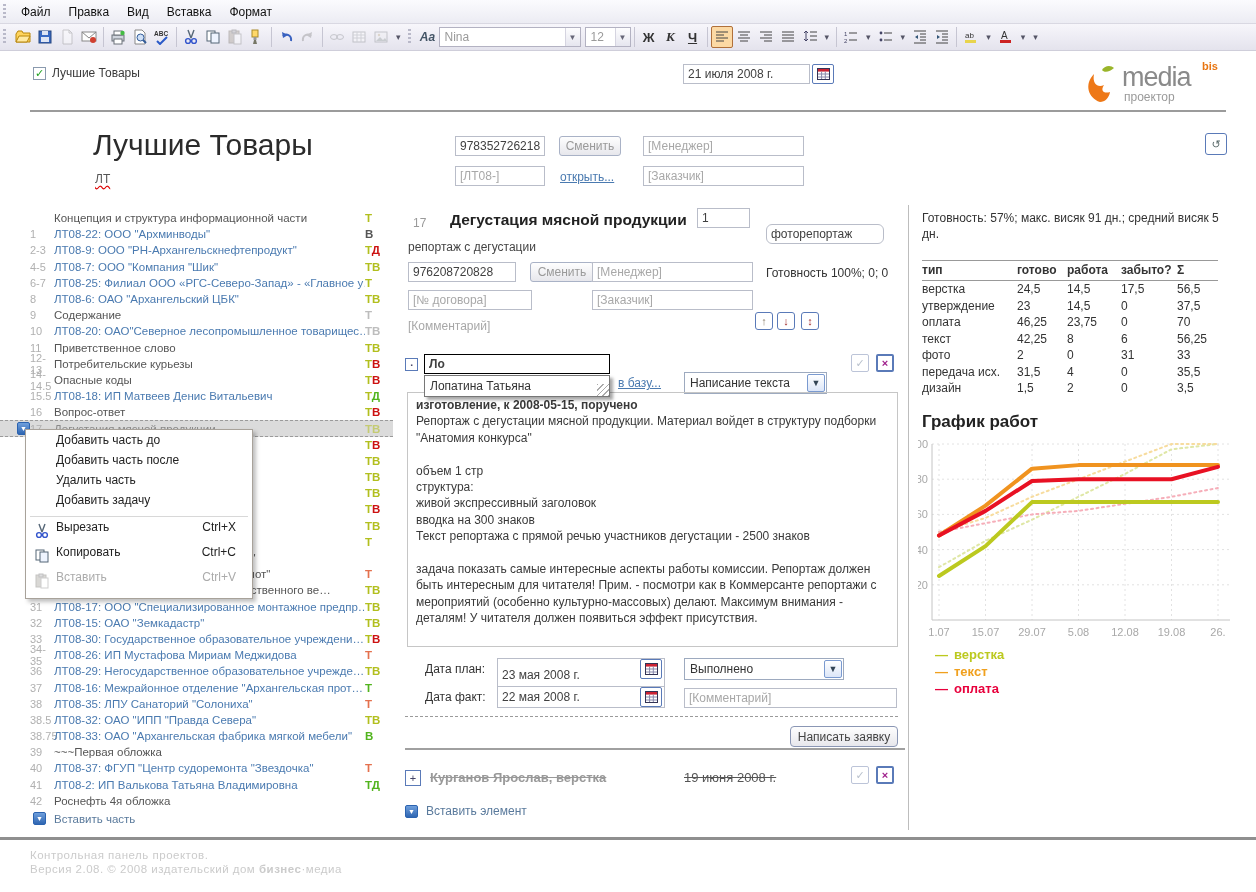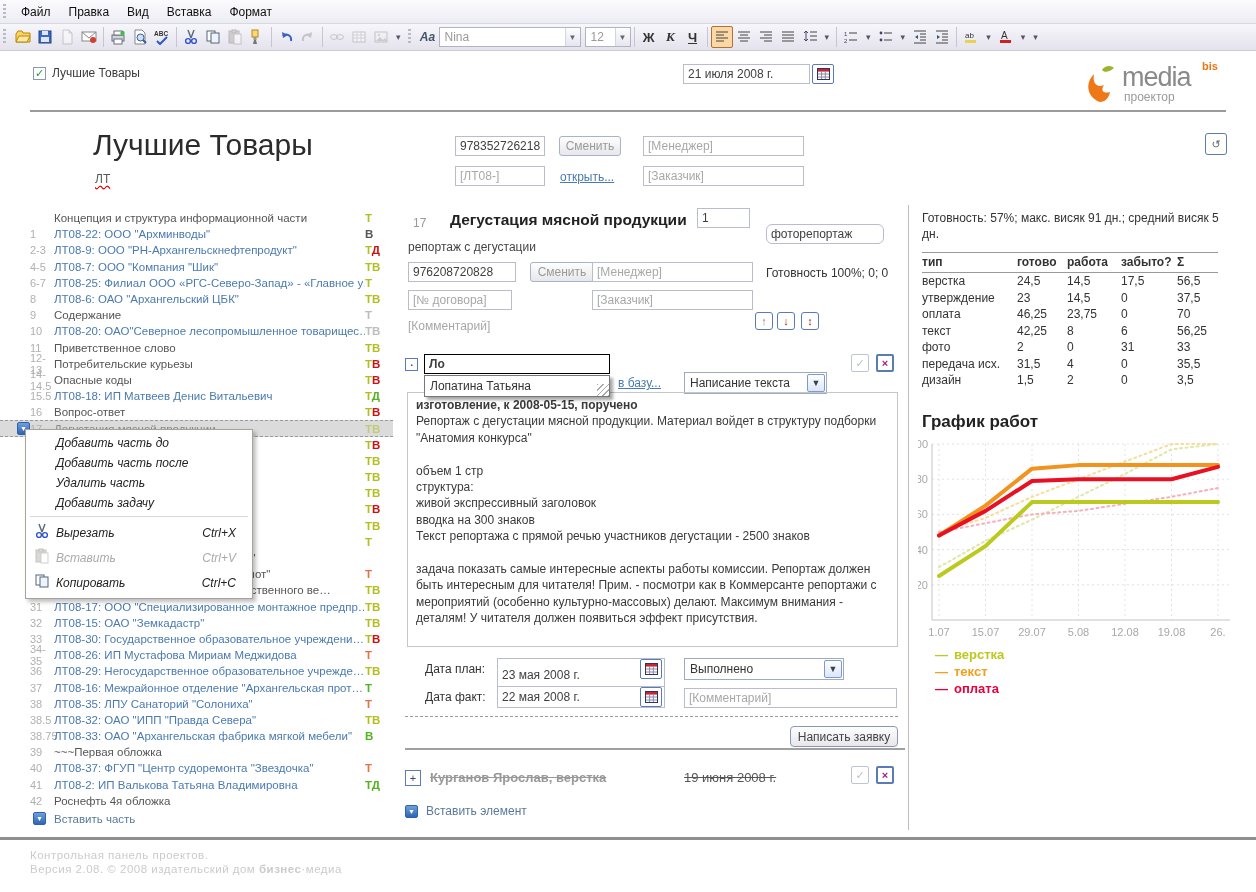--- a/index.html
+++ b/index.html
@@ -65,21 +65,21 @@
   .dd-btn { width:13px; height:13px; border:1px solid #2b63b0; border-radius:2px;
             background:linear-gradient(#6f9fdc,#2f66b2); color:#fff; font-size:7px;
             display:grid; place-items:center; line-height:1; }
   .srow .dd-btn { position:absolute; left:17px; top:1px; }
   .insert-row { display:flex; align-items:center; gap:8px; padding-left:33px; height:18px; margin-top:1px; }
   .insert-row span.txt { color:#5a7a9c; font-size:11.5px; }
 
   
   .ctx { position:absolute; left:25px; top:429px; width:228px; background:#fff;
          border:1px solid #a8a29a; box-shadow:3px 3px 4px rgba(0,0,0,.25); padding:3px 2px; z-index:50; }
-  .ctx .mi { position:relative; height:20px; display:flex; align-items:center; padding-left:28px; font-size:12px; color:#222;font-style:italic; }
+  .ctx .mi { position:relative; height:20px; display:flex; padding-left:28px; font-size:12px; color:#222; }
   .ctx .mi.tall { height:25px; }
   .ctx .mi .sc { position:absolute; right:14px; color:#222; }
   .ctx .mi.dis, .ctx .mi.dis .sc { color:#ababab; }
   .ctx .mi .mic { position:absolute; left:6px; top:3px; width:16px; height:16px; }
   .ctx .sep { height:1px; background:#d8d8d8; margin:3px 2px; }
 
   
   .num17 { position:absolute; left:413px; top:216px; color:#9a9a9a; }
   .task-title { position:absolute; left:450px; top:211px; font-size:15.5px; font-weight:bold; color:#222; }
   .plain { position:absolute; color:#444; }
@@ -109,21 +109,21 @@
   .hline2 { position:absolute; left:405px; top:748px; width:500px; height:2px; background:#a0a0a0; }
   .done-title { position:absolute; left:430px; top:770px; font-size:13px; font-weight:bold; color:#999;
                 text-decoration:line-through; }
   .done-date { position:absolute; left:684px; top:770px; font-size:13px; color:#555; text-decoration:line-through; }
 
   
   .vline { position:absolute; left:908px; top:205px; width:1px; height:625px; background:#bdbdbd; }
   .summary { position:absolute; left:922px; top:210px; width:312px; color:#333; line-height:16px; }
   .stats { position:absolute; left:922px; top:252px; width:296px; }
   .stats .hd, .stats .r { display:grid; grid-template-columns:95px 50px 54px 56px 1fr; }
-  .stats .hd { font-weight:bold; border-top:1px solid #999; border-bottom:1px solid #999; padding:2px 0 3px; }
+  .stats .hd { font-weight:bold; border-top:1px solid #999; border-bottom:1px solid #999; padding:2px 0 3px;margin-top:8px; }
   .stats .r { height:16.5px; align-items:center; }
   .chart-title { position:absolute; left:922px; top:412px; font-size:17px; font-weight:bold; color:#222; }
   .chart { position:absolute; left:918px; top:432px; }
   .legend { position:absolute; left:935px; top:646px; font-size:13px; font-weight:bold; line-height:17px; }
   .legend .row { display:flex; gap:6px; }
 
   
   .hline3 { position:absolute; left:0; top:837px; width:1256px; height:3px; background:#8f8f8f; }
   .footer { position:absolute; left:30px; top:848px; color:#cbcbcb; font-size:11.5px; line-height:14px; letter-spacing:.5px; }
 </style>
@@ -586,50 +586,50 @@
       <div class="sep"></div>
       <div class="mi tall">
         <span class="mic"><svg viewBox="0 0 16 16">
             <path d="M5 1l3 8M11 1L8 9" stroke="#567" stroke-width="1.4"></path>
             <circle cx="5" cy="12" r="2.4" fill="none" stroke="#35c" stroke-width="1.4"></circle>
             <circle cx="11" cy="12" r="2.4" fill="none" stroke="#35c" stroke-width="1.4"></circle>
           </svg></span>
         <span>Вырезать</span>
         <span class="sc">Ctrl+X</span>
       </div>
+      <div class="mi tall">
+        <span class="mic"><svg viewBox="0 0 16 16">
+            <rect x="2" y="2" width="8" height="10" fill="#fff" stroke="#567"></rect>
+            <rect x="6" y="4" width="8" height="10" fill="#eef4ff" stroke="#567"></rect>
+          </svg></span>
+        <span>Копировать</span>
+        <span class="sc">Ctrl+C</span>
+      </div>
       <div class="mi tall dis">
         <span class="mic" style="opacity: 0.4; filter: grayscale(0.9);"><svg viewBox="0 0 16 16">
             <rect x="2" y="2" width="10" height="12" fill="#c89a5a" stroke="#8a6a3a"></rect>
             <rect x="5" y="1" width="4" height="3" fill="#aab" stroke="#667"></rect>
             <rect x="7" y="5" width="7" height="10" fill="#fff" stroke="#888"></rect>
           </svg></span>
         <span>Вставить</span>
         <span class="sc">Ctrl+V</span>
       </div>
-      <div class="mi tall">
-        <span class="mic"><svg viewBox="0 0 16 16">
-            <rect x="2" y="2" width="8" height="10" fill="#fff" stroke="#567"></rect>
-            <rect x="6" y="4" width="8" height="10" fill="#eef4ff" stroke="#567"></rect>
-          </svg></span>
-        <span>Копировать</span>
-        <span class="sc">Ctrl+C</span>
-      </div>
     </div>
 
   <span class="num17">17</span>
   <span class="task-title">Дегустация мясной продукции</span>
   <input class="input" style="position: absolute; left: 697px; top: 208px; width: 53px;" value="1">
   <input class="input" style="position: absolute; left: 766px; top: 224px; width: 118px; border-radius: 6px;" value="фоторепортаж">
   <span class="plain" style="left:408px; top:240px;">репортаж с дегустации</span>
 
   <input class="input" style="position: absolute; left: 408px; top: 262px; width: 108px;" value="976208720828">
   <button class="btn dis" style="position:absolute; left:530px; top:262px; width:64px;">Сменить</button>
   <input class="input" style="position: absolute; left: 592px; top: 262px; width: 161px;" placeholder="[Менеджер]">
   <span class="plain" style="left:766px; top:266px; color:#333;">Готовность 100%; 0; 0</span>
-  <input class="input" style="position: absolute; left: 408px; top: 290px; width: 104px;" placeholder="[№ договора]">
+  <input class="input" style="position: absolute; left: 408px; top: 290px; width: 124px;" placeholder="[№ договора]">
   <input class="input" style="position: absolute; left: 592px; top: 290px; width: 161px;" placeholder="[Заказчик]">
   <span class="plain ph-text" style="left:408px; top:319px;">[Комментарий]</span>
   <span class="arr-btn" style="left:755px; top:312px; color:#8a7f6a;">↑</span>
   <span class="arr-btn" style="left:777px; top:312px; color:#a02a2a;">↓</span>
   <span class="arr-btn" style="left:801px; top:312px; color:#a02a2a;">↕</span>
 
   <span class="dot-btn" style="left:405px; top:358px;">▪</span>
   <input class="input" style="position: absolute; left: 424px; top: 354px; width: 186px; border: 1px solid rgb(0, 0, 0); font-weight: bold;" value="Ло">
   <div class="suggest">
     <span>Лопатина Татьяна</span>

